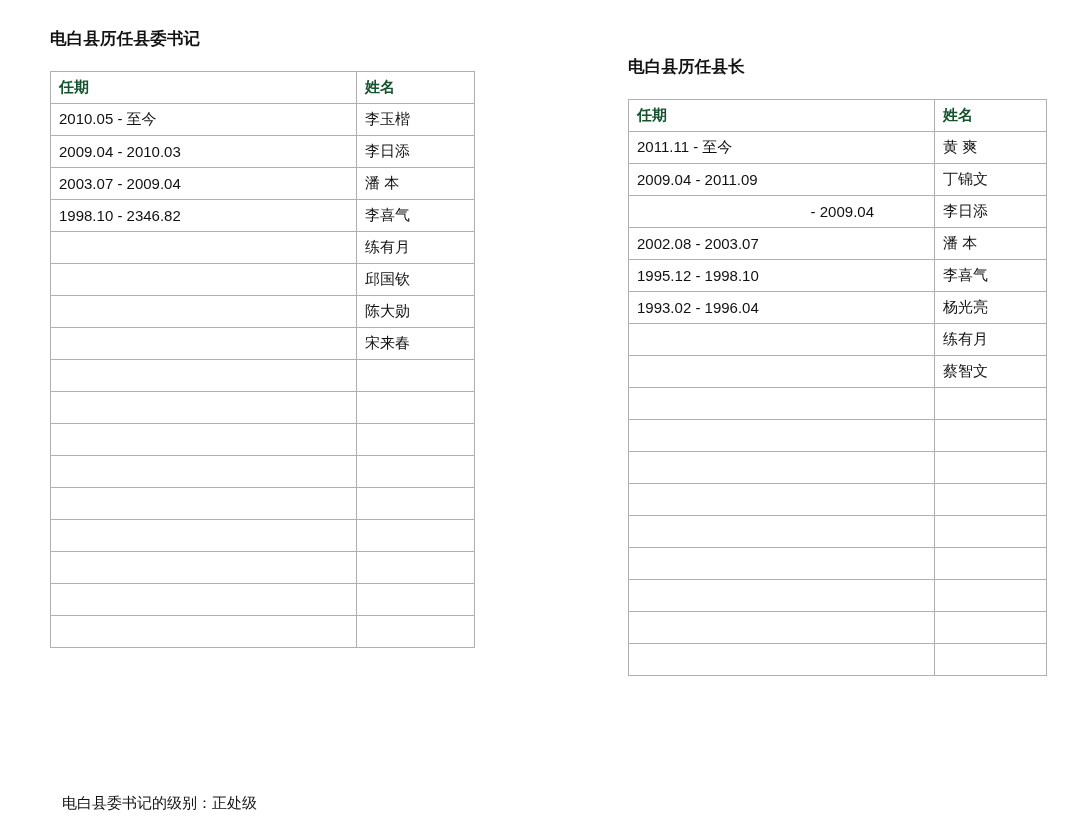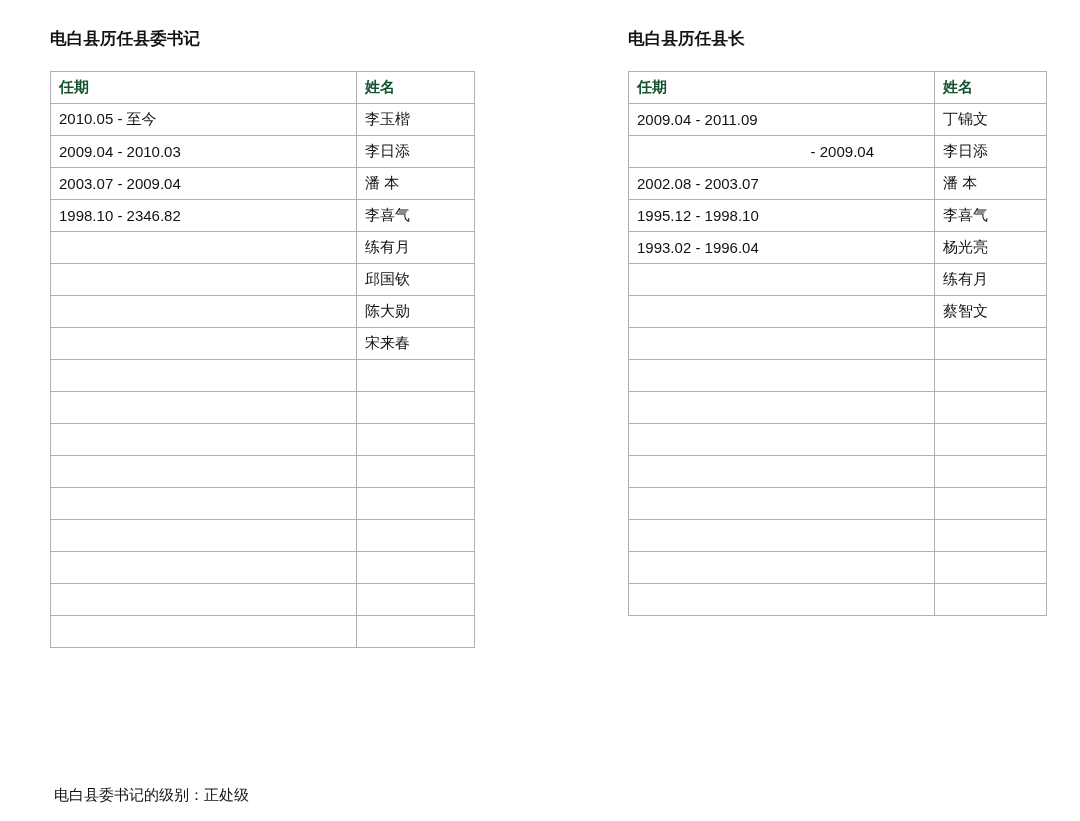--- a/index.html
+++ b/index.html
@@ -25,20 +25,21 @@
     box-sizing: border-box;
     position: relative;
   }
   .column-left {
     width: 540px;
     padding: 28px 40px 0 50px;
   }
   .column-right {
     width: 540px;
     padding: 28px 30px 0 88px;
+    margin-top: 28px;
   }
   .section-title {
     font-size: 16.5px;
     font-weight: bold;
     letter-spacing: 0.2px;
     color: #121212;
     margin: 0 0 22px 0;
     line-height: 1.3;
   }
   table.roster {
@@ -65,21 +66,21 @@
   }
   .col-term { width: 306px; }
   .col-name { width: 118px; }
   .right .col-term { width: 306px; }
   .right .col-name { width: 112px; }
   .cell-term { text-align: left; }
   .cell-term.indent { text-align: right; padding-right: 60px; }
   .footnote {
     font-size: 15px;
     color: #111111;
-    margin: 4px;
+    margin: 12px;
     line-height: 1.4;
   }
   .footnote-left {
     position: absolute;
     left: 50px;
     top: 780px;
   }
 </style>
 </head>
 <body>
@@ -181,20 +182,24 @@
         <col class="col-name">
       </colgroup>
       <thead>
         <tr>
           <th>任期</th>
           <th>姓名</th>
         </tr>
       </thead>
       <tbody id="right-body">
           <tr>
+            <td class="cell-term">2011.11 - 至今</td>
+            <td class="cell-name">黄 爽</td>
+          </tr>
+          <tr>
             <td class="cell-term">2009.04 - 2011.09</td>
             <td class="cell-name">丁锦文</td>
           </tr>
           <tr>
             <td class="cell-term indent">- 2009.04</td>
             <td class="cell-name">李日添</td>
           </tr>
           <tr>
             <td class="cell-term">2002.08 - 2003.07</td>
             <td class="cell-name">潘 本</td>

